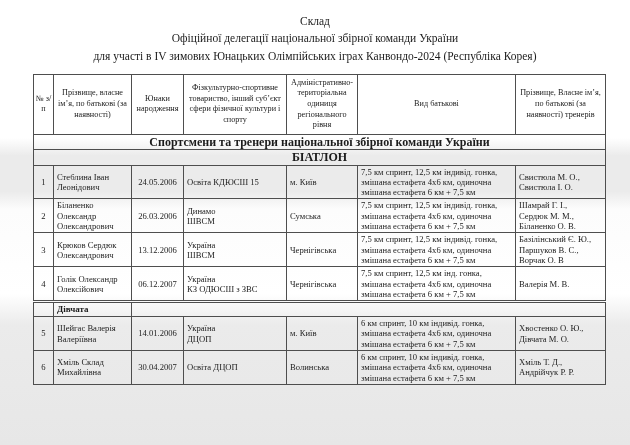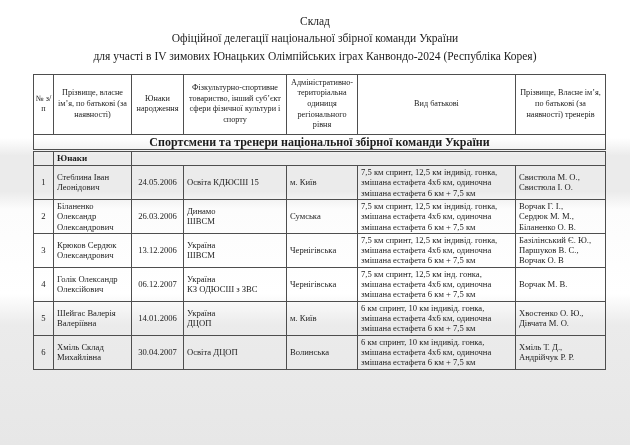--- a/index.html
+++ b/index.html
@@ -56,46 +56,44 @@
       <th>Юнаки народження</th>
       <th>Фізкультурно-спортивне товариство, інший суб’єкт сфери фізичної культури і спорту</th>
       <th>Адміністративно-територіальна одиниця регіонального рівня</th>
       <th>Вид батькові</th>
       <th>Прізвище, Власне ім’я, по батькові (за наявності) тренерів</th>
     </tr>
 
     <tr class="section-row">
       <td colspan="7">Спортсмени та тренери національної збірної команди України</td>
     </tr>
+    <tr class="section-row">
+      <td colspan="7">БІАТЛОН</td>
+    </tr>
 
-    <tr class="group-row">
-      <td></td>
-      <td class="l">Юнаки</td>
-      <td colspan="5"></td>
-    </tr>
 
     <tr>
       <td class="c">1</td>
       <td class="l">Стеблина Іван Леонідович</td>
       <td class="c">24.05.2006</td>
       <td class="l pre">Освіта КДЮСШ 15</td>
       <td class="l">м. Київ</td>
       <td class="l">7,5 км спринт, 12,5 км індивід. гонка, змішана естафета 4х6 км, одиночна змішана естафета 6 км + 7,5 км</td>
       <td class="l pre">Свистюла М. О.,
 Свистюла І. О.</td>
     </tr>
     <tr>
       <td class="c">2</td>
       <td class="l">Біланенко Олександр Олександрович</td>
       <td class="c">26.03.2006</td>
       <td class="l pre">Динамо
 ШВСМ</td>
       <td class="l">Сумська</td>
       <td class="l">7,5 км спринт, 12,5 км індивід. гонка, змішана естафета 4х6 км, одиночна змішана естафета 6 км + 7,5 км</td>
-      <td class="l pre">Ворчак Г. І.,
+      <td class="l pre">Шамрай Г. І.,
 Сердюк М. М.,
 Біланенко О. В.</td>
     </tr>
     <tr>
       <td class="c">3</td>
       <td class="l">Крюков Сердюк Олександрович</td>
       <td class="c">13.12.2006</td>
       <td class="l pre">Україна
 ШВСМ</td>
       <td class="l">Чернігівська</td>
@@ -105,23 +103,28 @@
 Ворчак О. В</td>
     </tr>
     <tr>
       <td class="c">4</td>
       <td class="l">Голік Олександр Олексійович</td>
       <td class="c">06.12.2007</td>
       <td class="l pre">Україна
 КЗ ОДЮСШ з ЗВС</td>
       <td class="l">Чернігівська</td>
       <td class="l">7,5 км спринт, 12,5 км інд. гонка, змішана естафета 4х6 км, одиночна змішана естафета 6 км + 7,5 км</td>
-      <td class="l pre">Ворчак М. В.</td>
+      <td class="l pre">Валерія М. В.</td>
     </tr>
 
+    <tr class="group-row">
+      <td></td>
+      <td class="l">Дівчата</td>
+      <td colspan="5"></td>
+    </tr>
 
     <tr>
       <td class="c">5</td>
       <td class="l">Шейгас Валерія Валеріївна</td>
       <td class="c">14.01.2006</td>
       <td class="l pre">Україна
 ДЦОП</td>
       <td class="l">м. Київ</td>
       <td class="l">6 км спринт, 10 км індивід. гонка, змішана естафета 4х6 км, одиночна змішана естафета 6 км + 7,5 км</td>
       <td class="l pre">Хвостенко О. Ю.,

